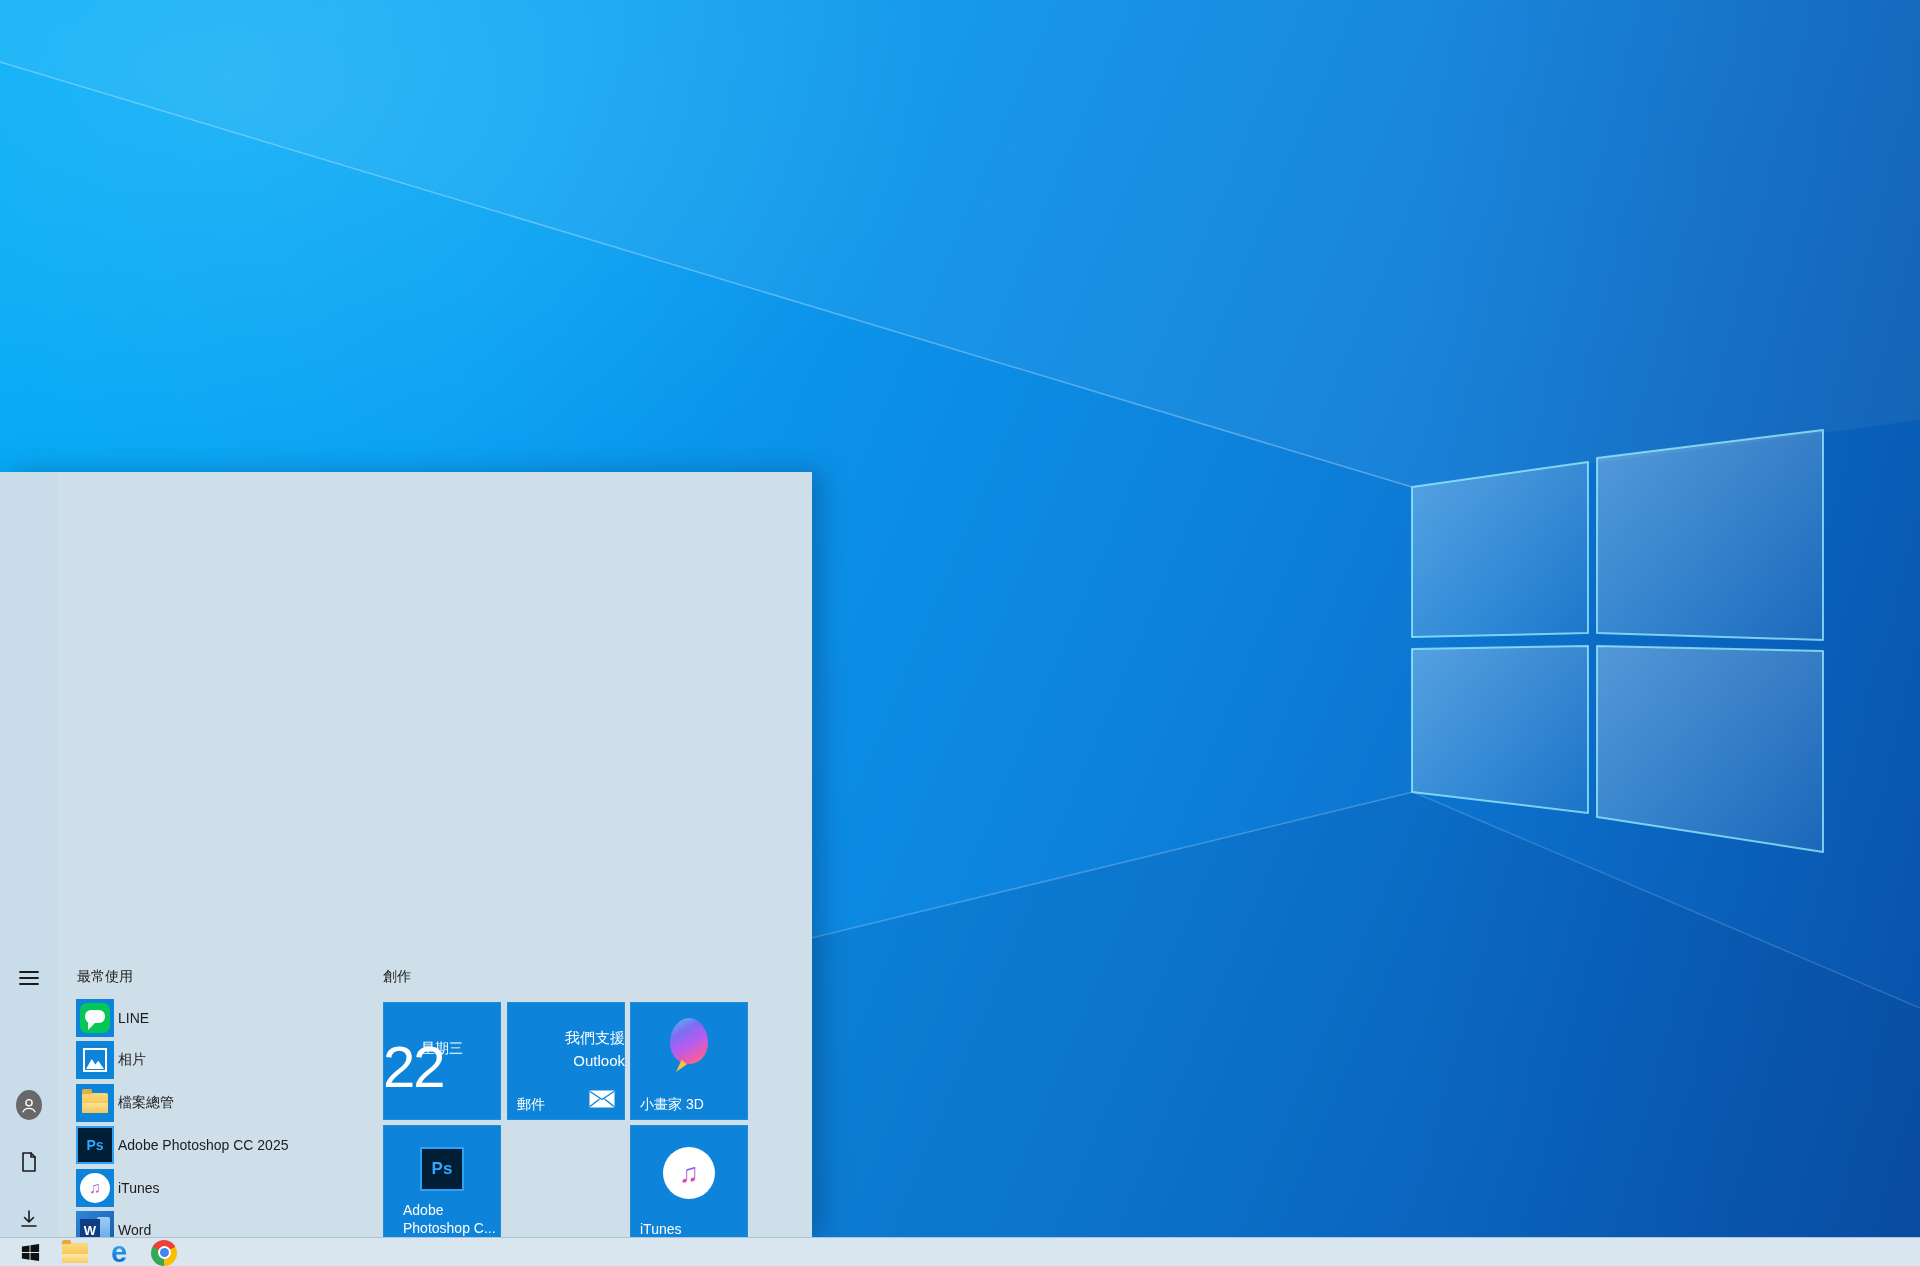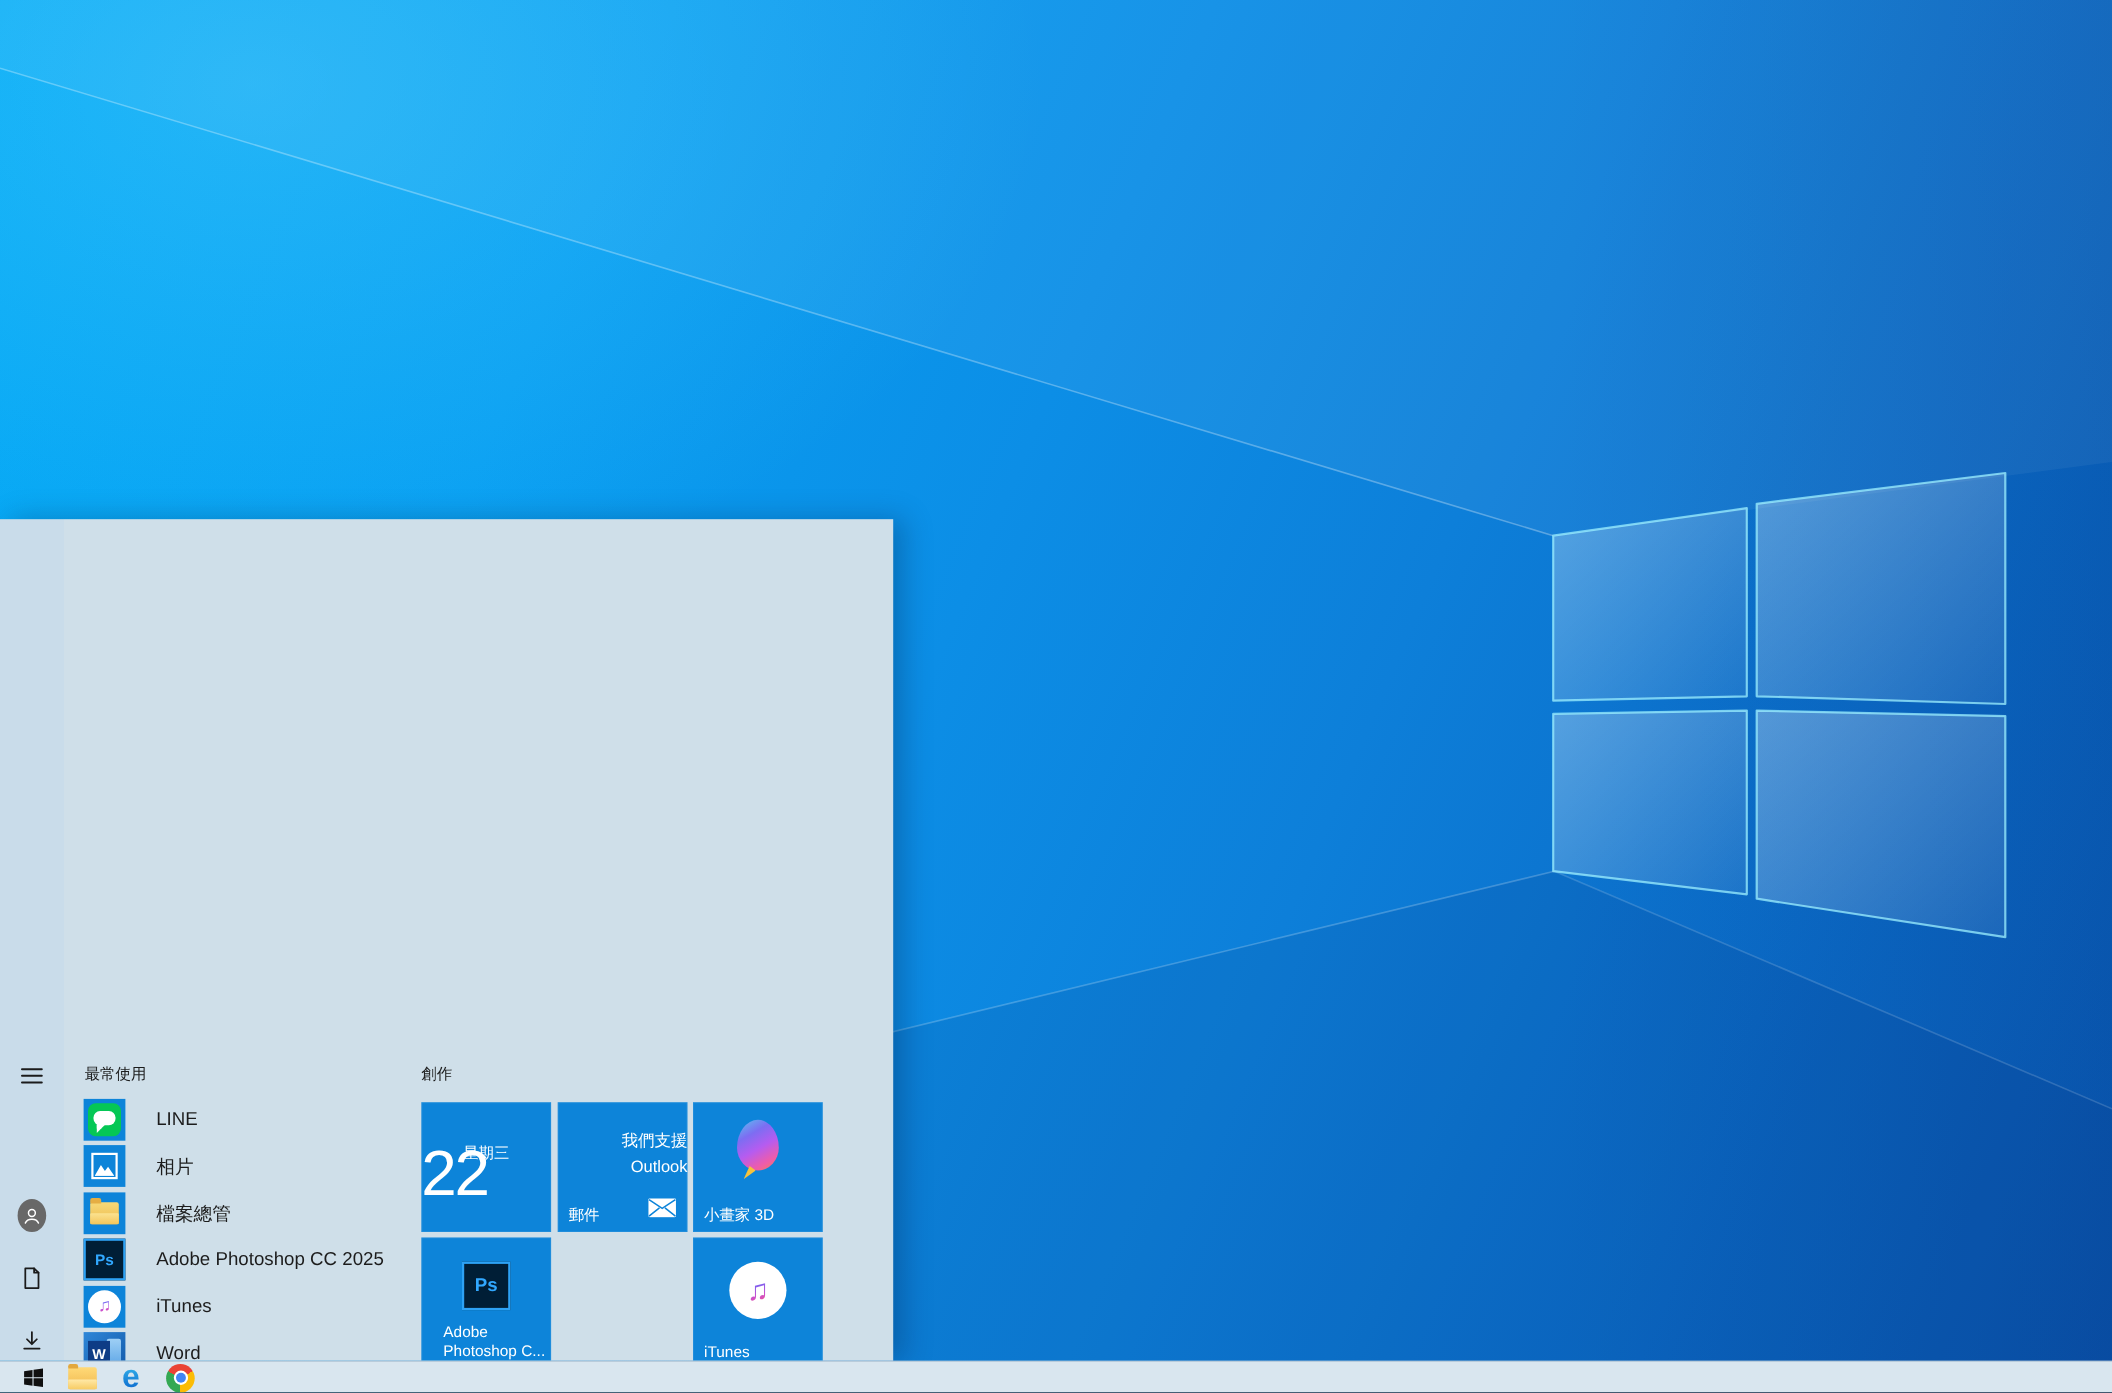--- a/index.html
+++ b/index.html
@@ -19,21 +19,21 @@
   .start-menu{position:absolute;left:0;top:472px;width:812px;height:765px;
     background:linear-gradient(90deg,#c9dcea 0 58px,#cfdfe9 58px);
     box-shadow:10px 0 24px rgba(0,30,70,.28);overflow:hidden;}
   .rail-btn{position:absolute;left:16px;width:26px;height:26px;display:flex;align-items:center;justify-content:center;cursor:pointer;}
   .rail-btn svg{stroke:#1b1b1b;fill:none;stroke-width:1.6;stroke-linecap:round;stroke-linejoin:round;}
   .ic-avatar{width:30px;height:30px;border-radius:50%;background:#686868;display:flex;align-items:center;justify-content:center;}
   .ic-avatar svg{stroke:#fff;fill:none;stroke-width:1.5;}
 
   .list-h{position:absolute;left:77px;font-size:14px;color:#1b1b1b;line-height:20px;}
   .app-row{position:absolute;left:76px;width:286px;height:38px;display:flex;align-items:center;cursor:pointer;}
-  .app-label{margin-left:28px;font-size:17px;color:#1c1c1c;white-space:nowrap;text-align:center;}
+  .app-label{margin-left:4px;font-size:14px;color:#1c1c1c;white-space:nowrap;text-align:center;}
 
   .plate{width:38px;height:38px;flex:0 0 38px;background:#0d84d9;display:flex;align-items:center;justify-content:center;position:relative;}
   .pl-ps{background:#001e36;border:2px solid #2da2f5;}
   .pl-ps::after{content:"Ps";color:#31a8ff;font-size:14px;font-weight:600;}
   .ic-word{width:38px;height:38px;position:relative;background:linear-gradient(135deg,#2f87d8 0%,#1258a8 100%);}
   .ic-word::before{content:"";position:absolute;right:4px;top:6px;width:13px;height:26px;border-radius:2px;background:linear-gradient(180deg,#9ecff5 0%,#5ba4e6 100%);}
   .ic-word::after{content:"W";position:absolute;left:4px;top:8px;width:20px;height:22px;background:#0e3c85;color:#fff;font-size:13px;font-weight:700;display:flex;align-items:center;justify-content:center;}
   .ic-line{width:30px;height:30px;border-radius:7px;background:#05c755;position:relative;}
   .ic-line::after{content:"";position:absolute;left:5px;top:7px;width:20px;height:13px;background:#fff;border-radius:6px;}
   .ic-line::before{content:"";position:absolute;left:8px;top:19px;border:4px solid transparent;border-top-color:#fff;border-left-color:#fff;}

